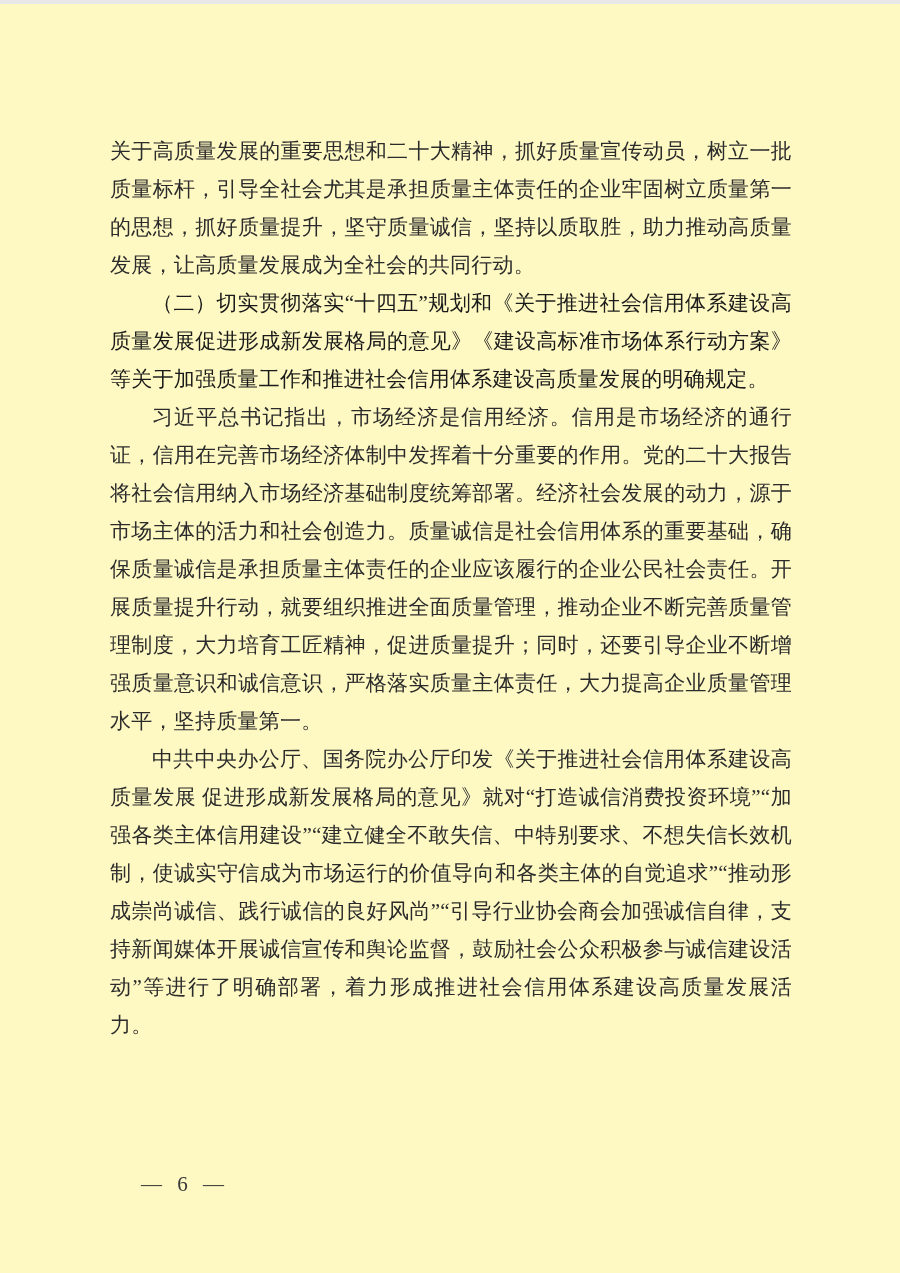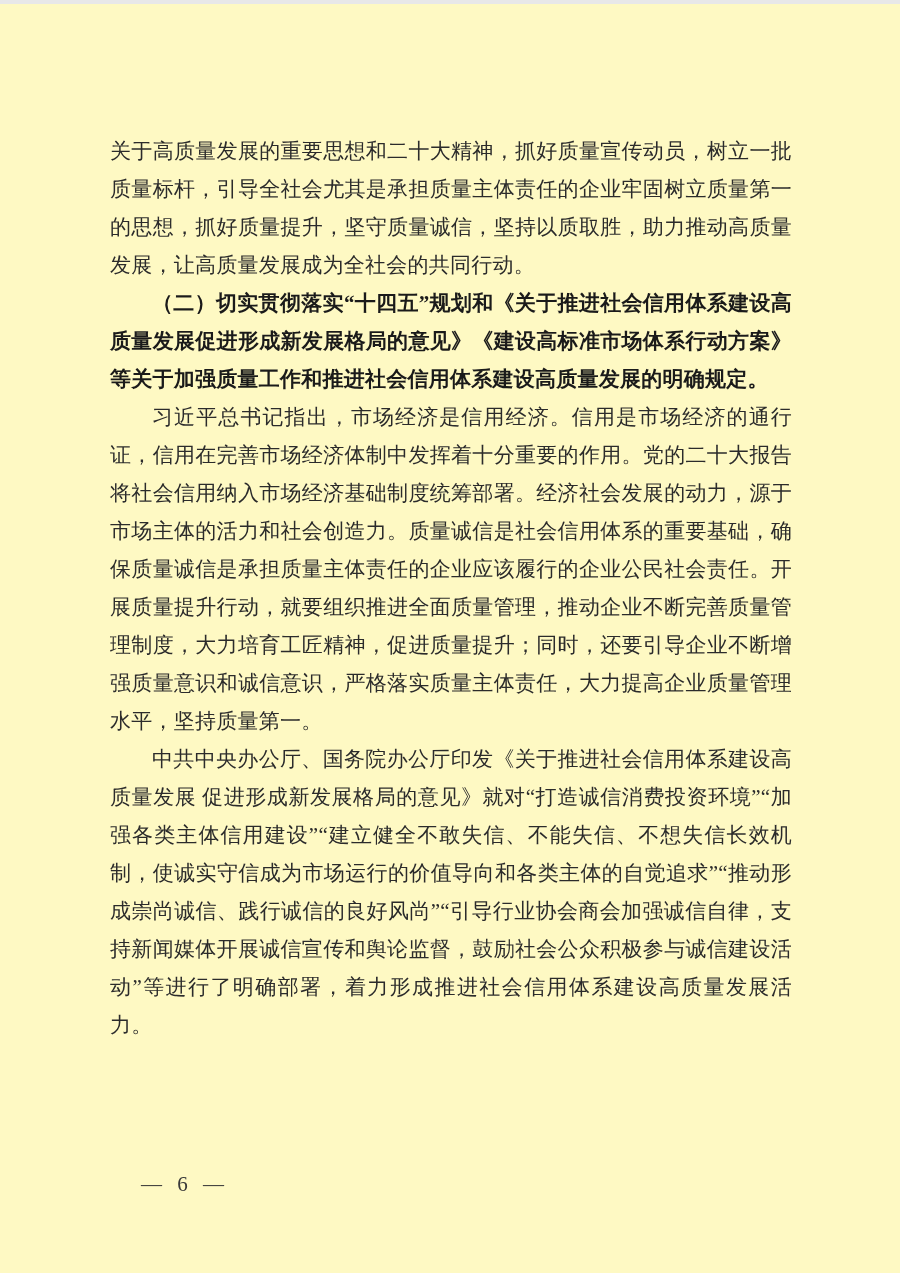--- a/index.html
+++ b/index.html
@@ -28,21 +28,21 @@
     color: #2b2b2b;
   }
   .para {
     margin: 0;
     padding: 0;
   }
   .para.indent {
     text-indent: 2em;
   }
   .para.heading {
-    font-weight: bold;
+    font-weight: normal;
     color: #1a1a1a;
   }
   .page-footer {
     position: absolute;
     left: 141px;
     top: 1166px;
     font-size: 21px;
     line-height: 28px;
     letter-spacing: 5px;
     color: #3a3a3a;
@@ -50,16 +50,16 @@
   }
 </style>
 </head>
 <body>
 
 <div class="page">
   <div class="text-block">
     <p class="para">关于高质量发展的重要思想和二十大精神，抓好质量宣传动员，树立一批质量标杆，引导全社会尤其是承担质量主体责任的企业牢固树立质量第一的思想，抓好质量提升，坚守质量诚信，坚持以质取胜，助力推动高质量发展，让高质量发展成为全社会的共同行动。</p>
     <p class="para indent heading">（二）切实贯彻落实“十四五”规划和《关于推进社会信用体系建设高质量发展促进形成新发展格局的意见》《建设高标准市场体系行动方案》等关于加强质量工作和推进社会信用体系建设高质量发展的明确规定。</p>
     <p class="para indent">习近平总书记指出，市场经济是信用经济。信用是市场经济的通行证，信用在完善市场经济体制中发挥着十分重要的作用。党的二十大报告将社会信用纳入市场经济基础制度统筹部署。经济社会发展的动力，源于市场主体的活力和社会创造力。质量诚信是社会信用体系的重要基础，确保质量诚信是承担质量主体责任的企业应该履行的企业公民社会责任。开展质量提升行动，就要组织推进全面质量管理，推动企业不断完善质量管理制度，大力培育工匠精神，促进质量提升；同时，还要引导企业不断增强质量意识和诚信意识，严格落实质量主体责任，大力提高企业质量管理水平，坚持质量第一。</p>
-    <p class="para indent">中共中央办公厅、国务院办公厅印发《关于推进社会信用体系建设高质量发展 促进形成新发展格局的意见》就对“打造诚信消费投资环境”“加强各类主体信用建设”“建立健全不敢失信、不能失信、不想失信长效机制，使诚实守信成为市场运行的价值导向和各类主体的自觉追求”“推动形成崇尚诚信、践行诚信的良好风尚”“引导行业协会商会加强诚信自律，支持新闻媒体开展诚信宣传和舆论监督，鼓励社会公众积极参与诚信建设活动”等进行了明确部署，着力形成推进社会信用体系建设高质量发展活力。</p>
+    <p class="para indent">中共中央办公厅、国务院办公厅印发《关于推进社会信用体系建设高质量发展 促进形成新发展格局的意见》就对“打造诚信消费投资环境”“加强各类主体信用建设”“建立健全不敢失信、中特别要求、不想失信长效机制，使诚实守信成为市场运行的价值导向和各类主体的自觉追求”“推动形成崇尚诚信、践行诚信的良好风尚”“引导行业协会商会加强诚信自律，支持新闻媒体开展诚信宣传和舆论监督，鼓励社会公众积极参与诚信建设活动”等进行了明确部署，着力形成推进社会信用体系建设高质量发展活力。</p>
   </div>
   <div class="page-footer">— 6 —</div>
 </div>
 
 </body></html>

